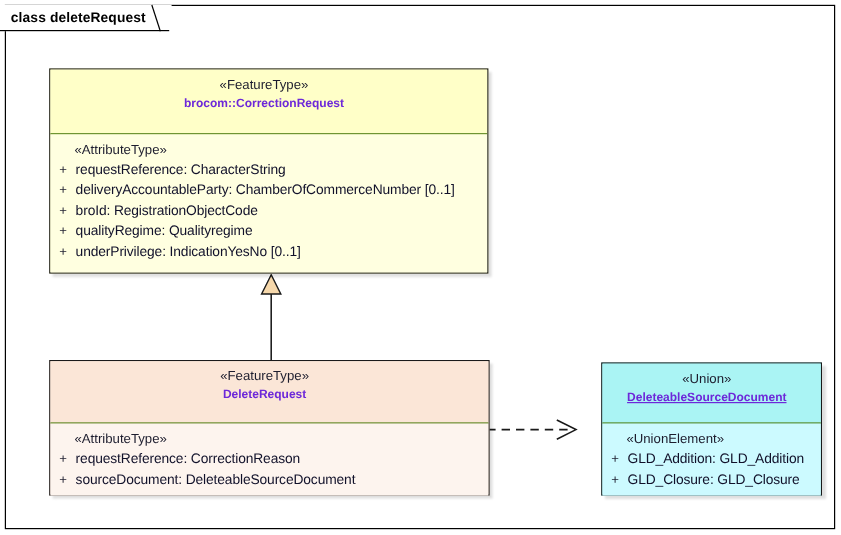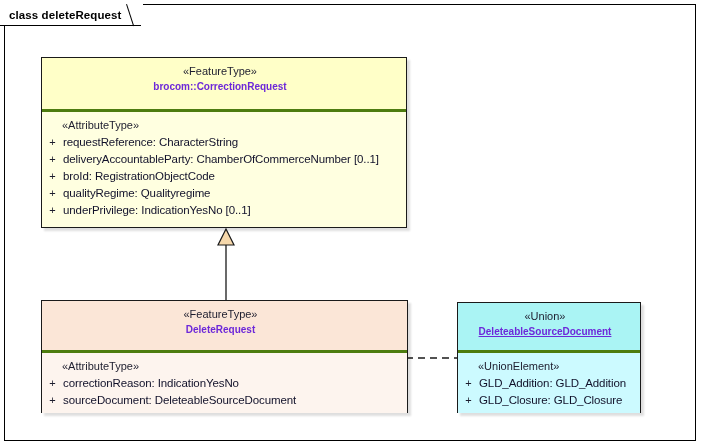--- a/index.html
+++ b/index.html
@@ -81,21 +81,21 @@
     position: absolute;
     box-sizing: border-box;
     border: 1px solid #1a1a1a;
     box-shadow: 3px 3px 2px rgba(0,0,0,0.13);
     z-index: 3;
   }
   .uml-head {
     text-align: center;
     padding: 6px 12px 6px 4px;
     box-sizing: border-box;
-    border-bottom: 3px solid #4d7c0f;
+    border-bottom: 1px solid #4d7c0f;
   }
   .uml-stereo {
     font-size: 11px;
     color: #1d1d2e;
     line-height: 15px;
     white-space: nowrap;
   }
   .uml-name {
     font-size: 10px;
     font-weight: bold;
@@ -152,21 +152,21 @@
     left: 41px;
     top: 300px;
     width: 367px;
     height: 113px;
     background: #fbe6d7;
   }
   #class-delete-request .uml-head { background: #fbe6d7; height: 52px; }
   #class-delete-request .uml-compartment { background: #fdf4ee; height: 60px; }
 
   #class-deleteable-source-document {
-    left: 457px;
+    left: 501px;
     top: 302px;
     width: 184px;
     height: 111px;
     background: #aaf4f4;
   }
   #class-deleteable-source-document .uml-head { background: #aaf4f4; height: 50px; }
   #class-deleteable-source-document .uml-compartment { background: #ccfaff; height: 60px; }
   #class-deleteable-source-document .attr-text { font-size: 11.5px; }
 
   
@@ -246,21 +246,21 @@
 
 <div class="uml-box" id="class-delete-request">
   <div class="uml-head">
     <div class="uml-stereo">«FeatureType»</div>
     <div class="uml-name">DeleteRequest</div>
   </div>
   <div class="uml-compartment">
     <div class="compartment-stereo">«AttributeType»</div>
     <div class="attr-row">
       <span class="attr-vis">+</span>
-      <span class="attr-text">correctionReason: IndicationYesNo</span>
+      <span class="attr-text">requestReference: CorrectionReason</span>
     </div>
     <div class="attr-row">
       <span class="attr-vis">+</span>
       <span class="attr-text">sourceDocument: DeleteableSourceDocument</span>
     </div>
   </div>
 </div>
 
 <div class="uml-box" id="class-deleteable-source-document">
   <div class="uml-head">

